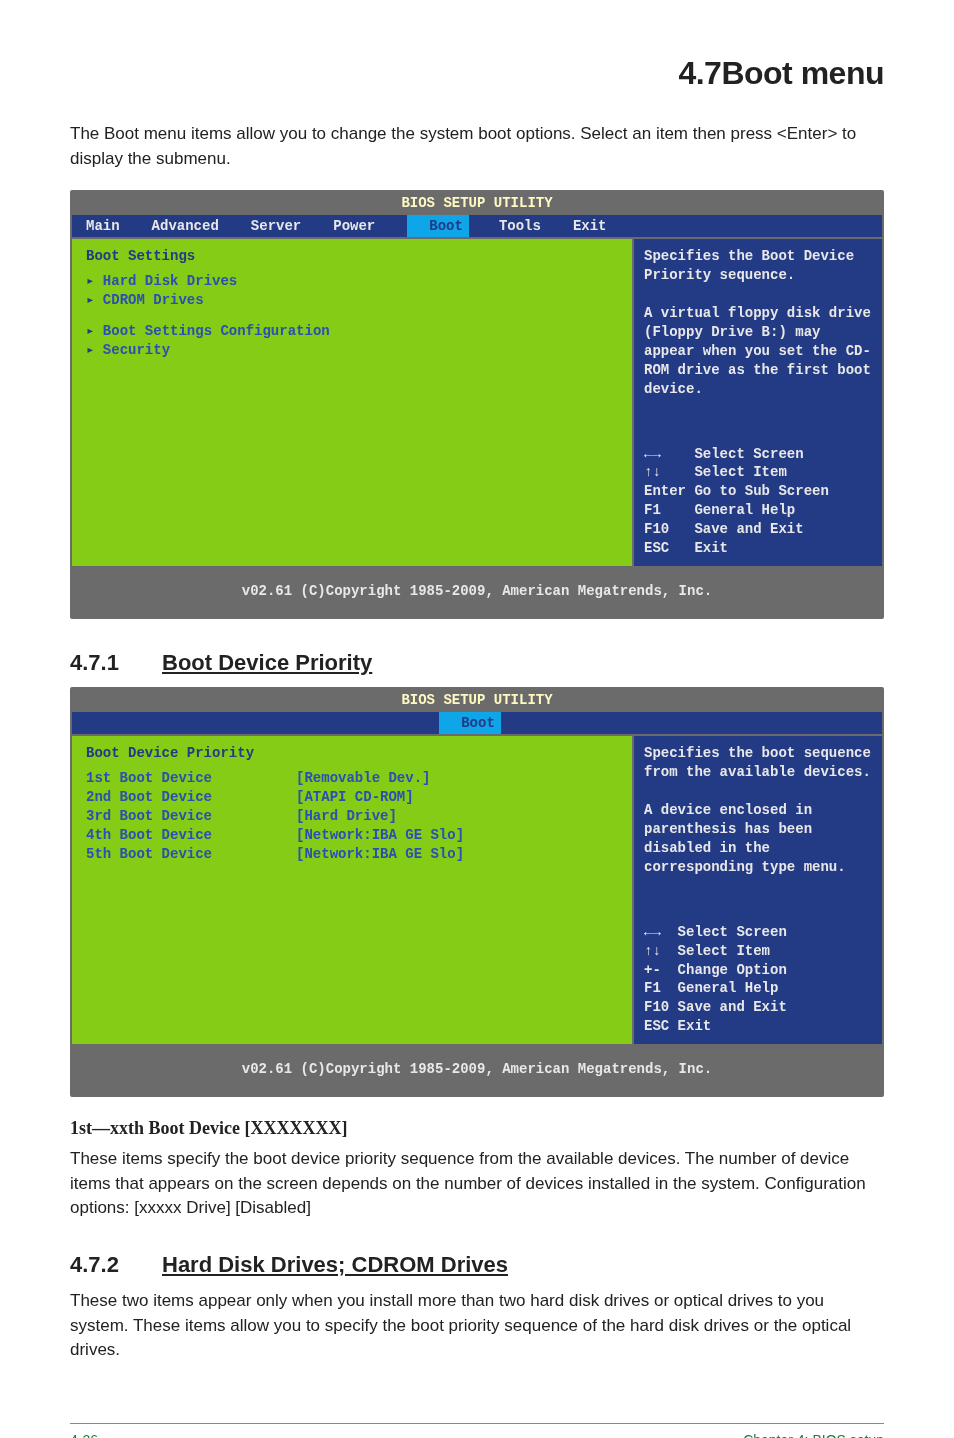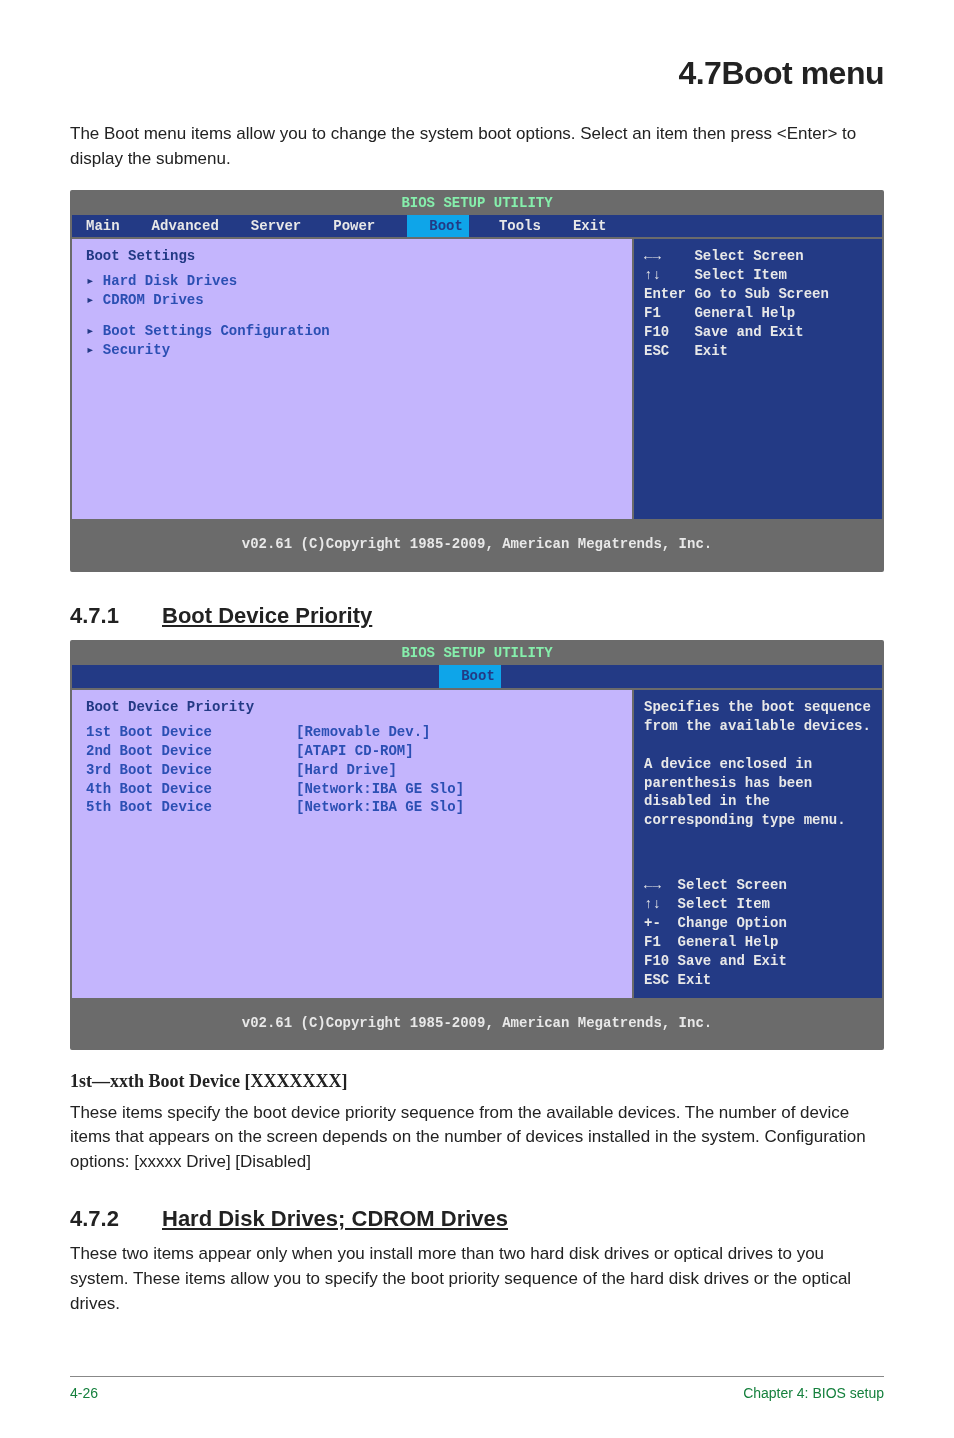--- a/index.html
+++ b/index.html
@@ -37,21 +37,21 @@
     font-size: 14px;
     background: #233a85;
     color: #d6d6d6;
     border: 2px solid #6b6b6b;
     border-radius: 2px;
     line-height: 1.35;
     margin-top: 4px;
   }
   .bios .top-title {
     background: #6b6b6b;
-    color: #86efac;
+    color: #fef9c3;
     text-align: center;
     font-weight: bold;
     padding: 2px 0;
   }
   .bios .menubar {
     background: #233a85;
     color: #e8e8e8;
     display: flex;
     padding: 0 14px;
     gap: 16px;
@@ -66,21 +66,21 @@
     padding-left: 22px;
     padding-right: 6px;
     margin-right: 14px;
   }
   .bios .inner {
     display: flex;
     border-top: 2px solid #6b6b6b;
   }
   .bios .left {
     flex: 1 1 auto;
-    background: #c4b5fd;
+    background: #84cc16;
     color: #233a85;
     padding: 8px 2px 10px 14px;
     min-height: 280px;
     font-weight: bold;
   }
   .bios .left .row { white-space: pre; }
   .bios .left .arrow { color: #233a85; }
   .bios .left .item { color: #2b4fb3; font-weight: bold; }
   .bios .right {
     width: 250px;
@@ -134,20 +134,23 @@
     <div class="left">
       <div class="row" style="color:#233a85;">Boot Settings</div>
       <div style="height:6px"></div>
       <div class="row"><span class="arrow">▸ </span><span class="item">Hard Disk Drives</span></div>
       <div class="row"><span class="arrow">▸ </span><span class="item">CDROM Drives</span></div>
       <div style="height:12px"></div>
       <div class="row"><span class="arrow">▸ </span><span class="item">Boot Settings Configuration</span></div>
       <div class="row"><span class="arrow">▸ </span><span class="item">Security</span></div>
     </div>
     <div class="right">
+      <span class="help" style="white-space:pre-line;">Specifies the Boot Device Priority sequence.
+
+A virtual floppy disk drive (Floppy Drive B:) may appear when you set the CD-ROM drive as the first boot device.</span>
       <div class="nav-line">←→    Select Screen</div>
       <div class="nav-line">↑↓    Select Item</div>
       <div class="nav-line">Enter Go to Sub Screen</div>
       <div class="nav-line">F1    General Help</div>
       <div class="nav-line">F10   Save and Exit</div>
       <div class="nav-line">ESC   Exit</div>
     </div>
   </div>
   <div class="footer">v02.61 (C)Copyright 1985-2009, American Megatrends, Inc.</div>
 </div>

